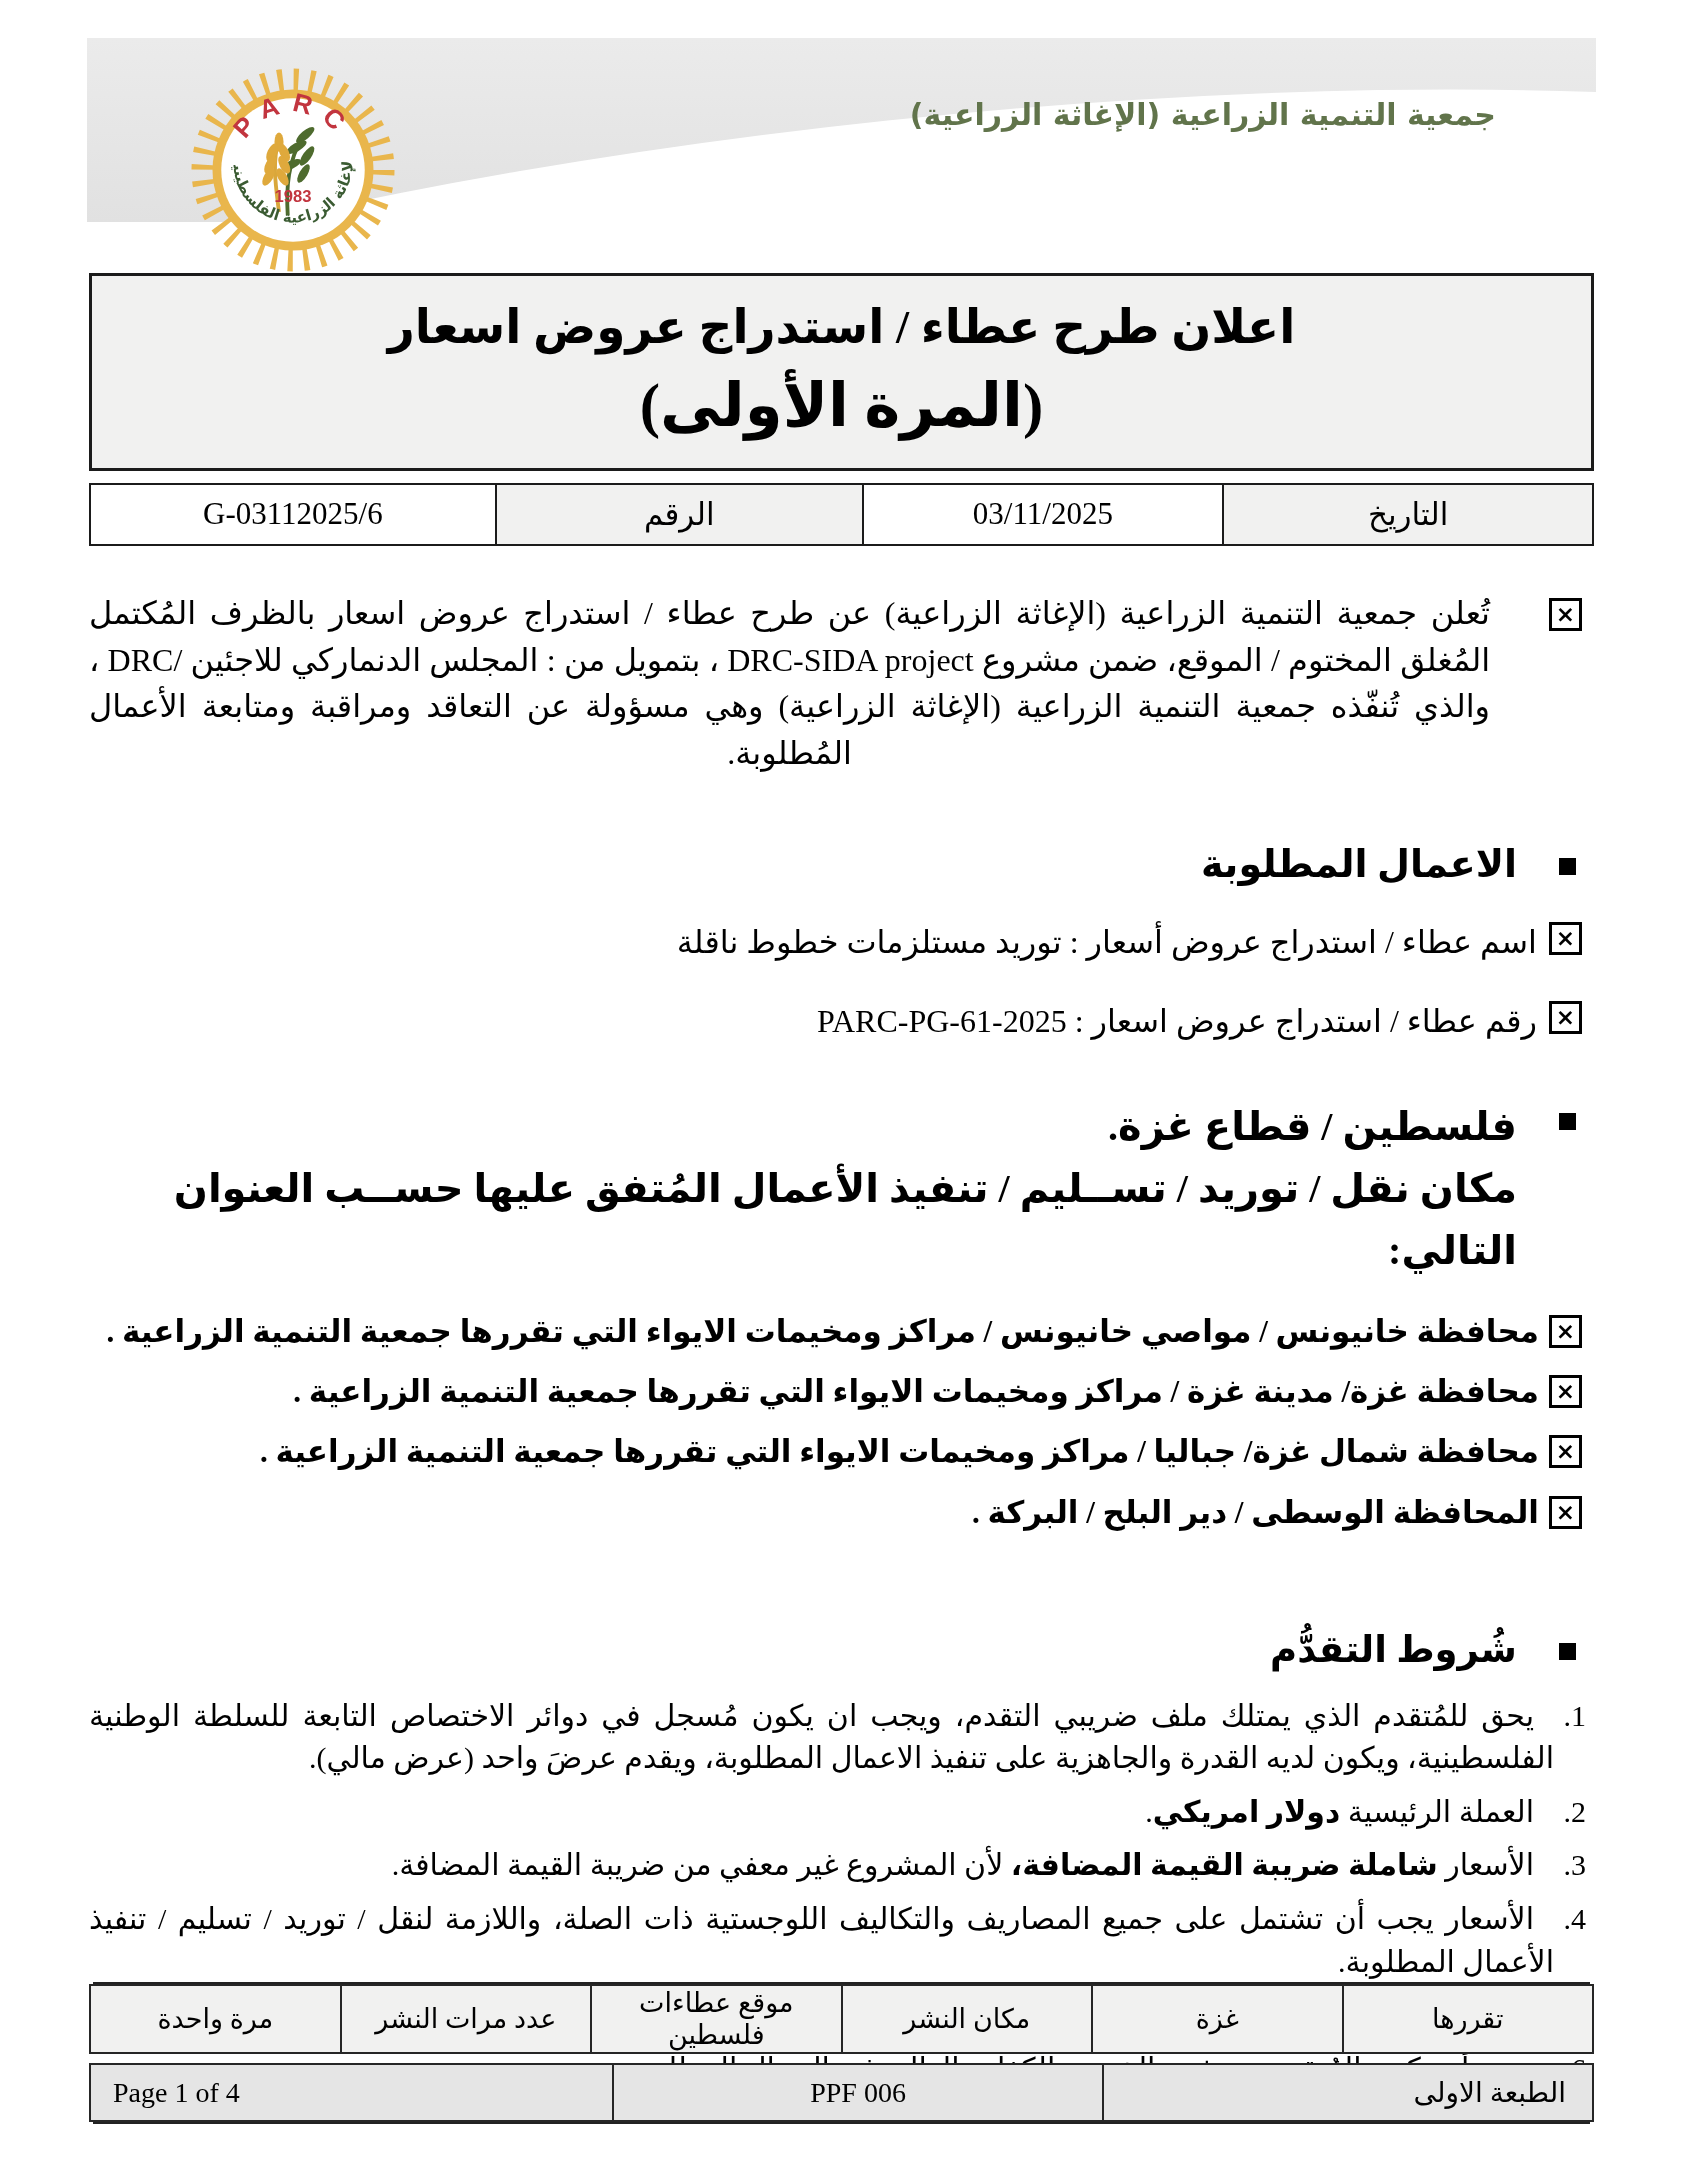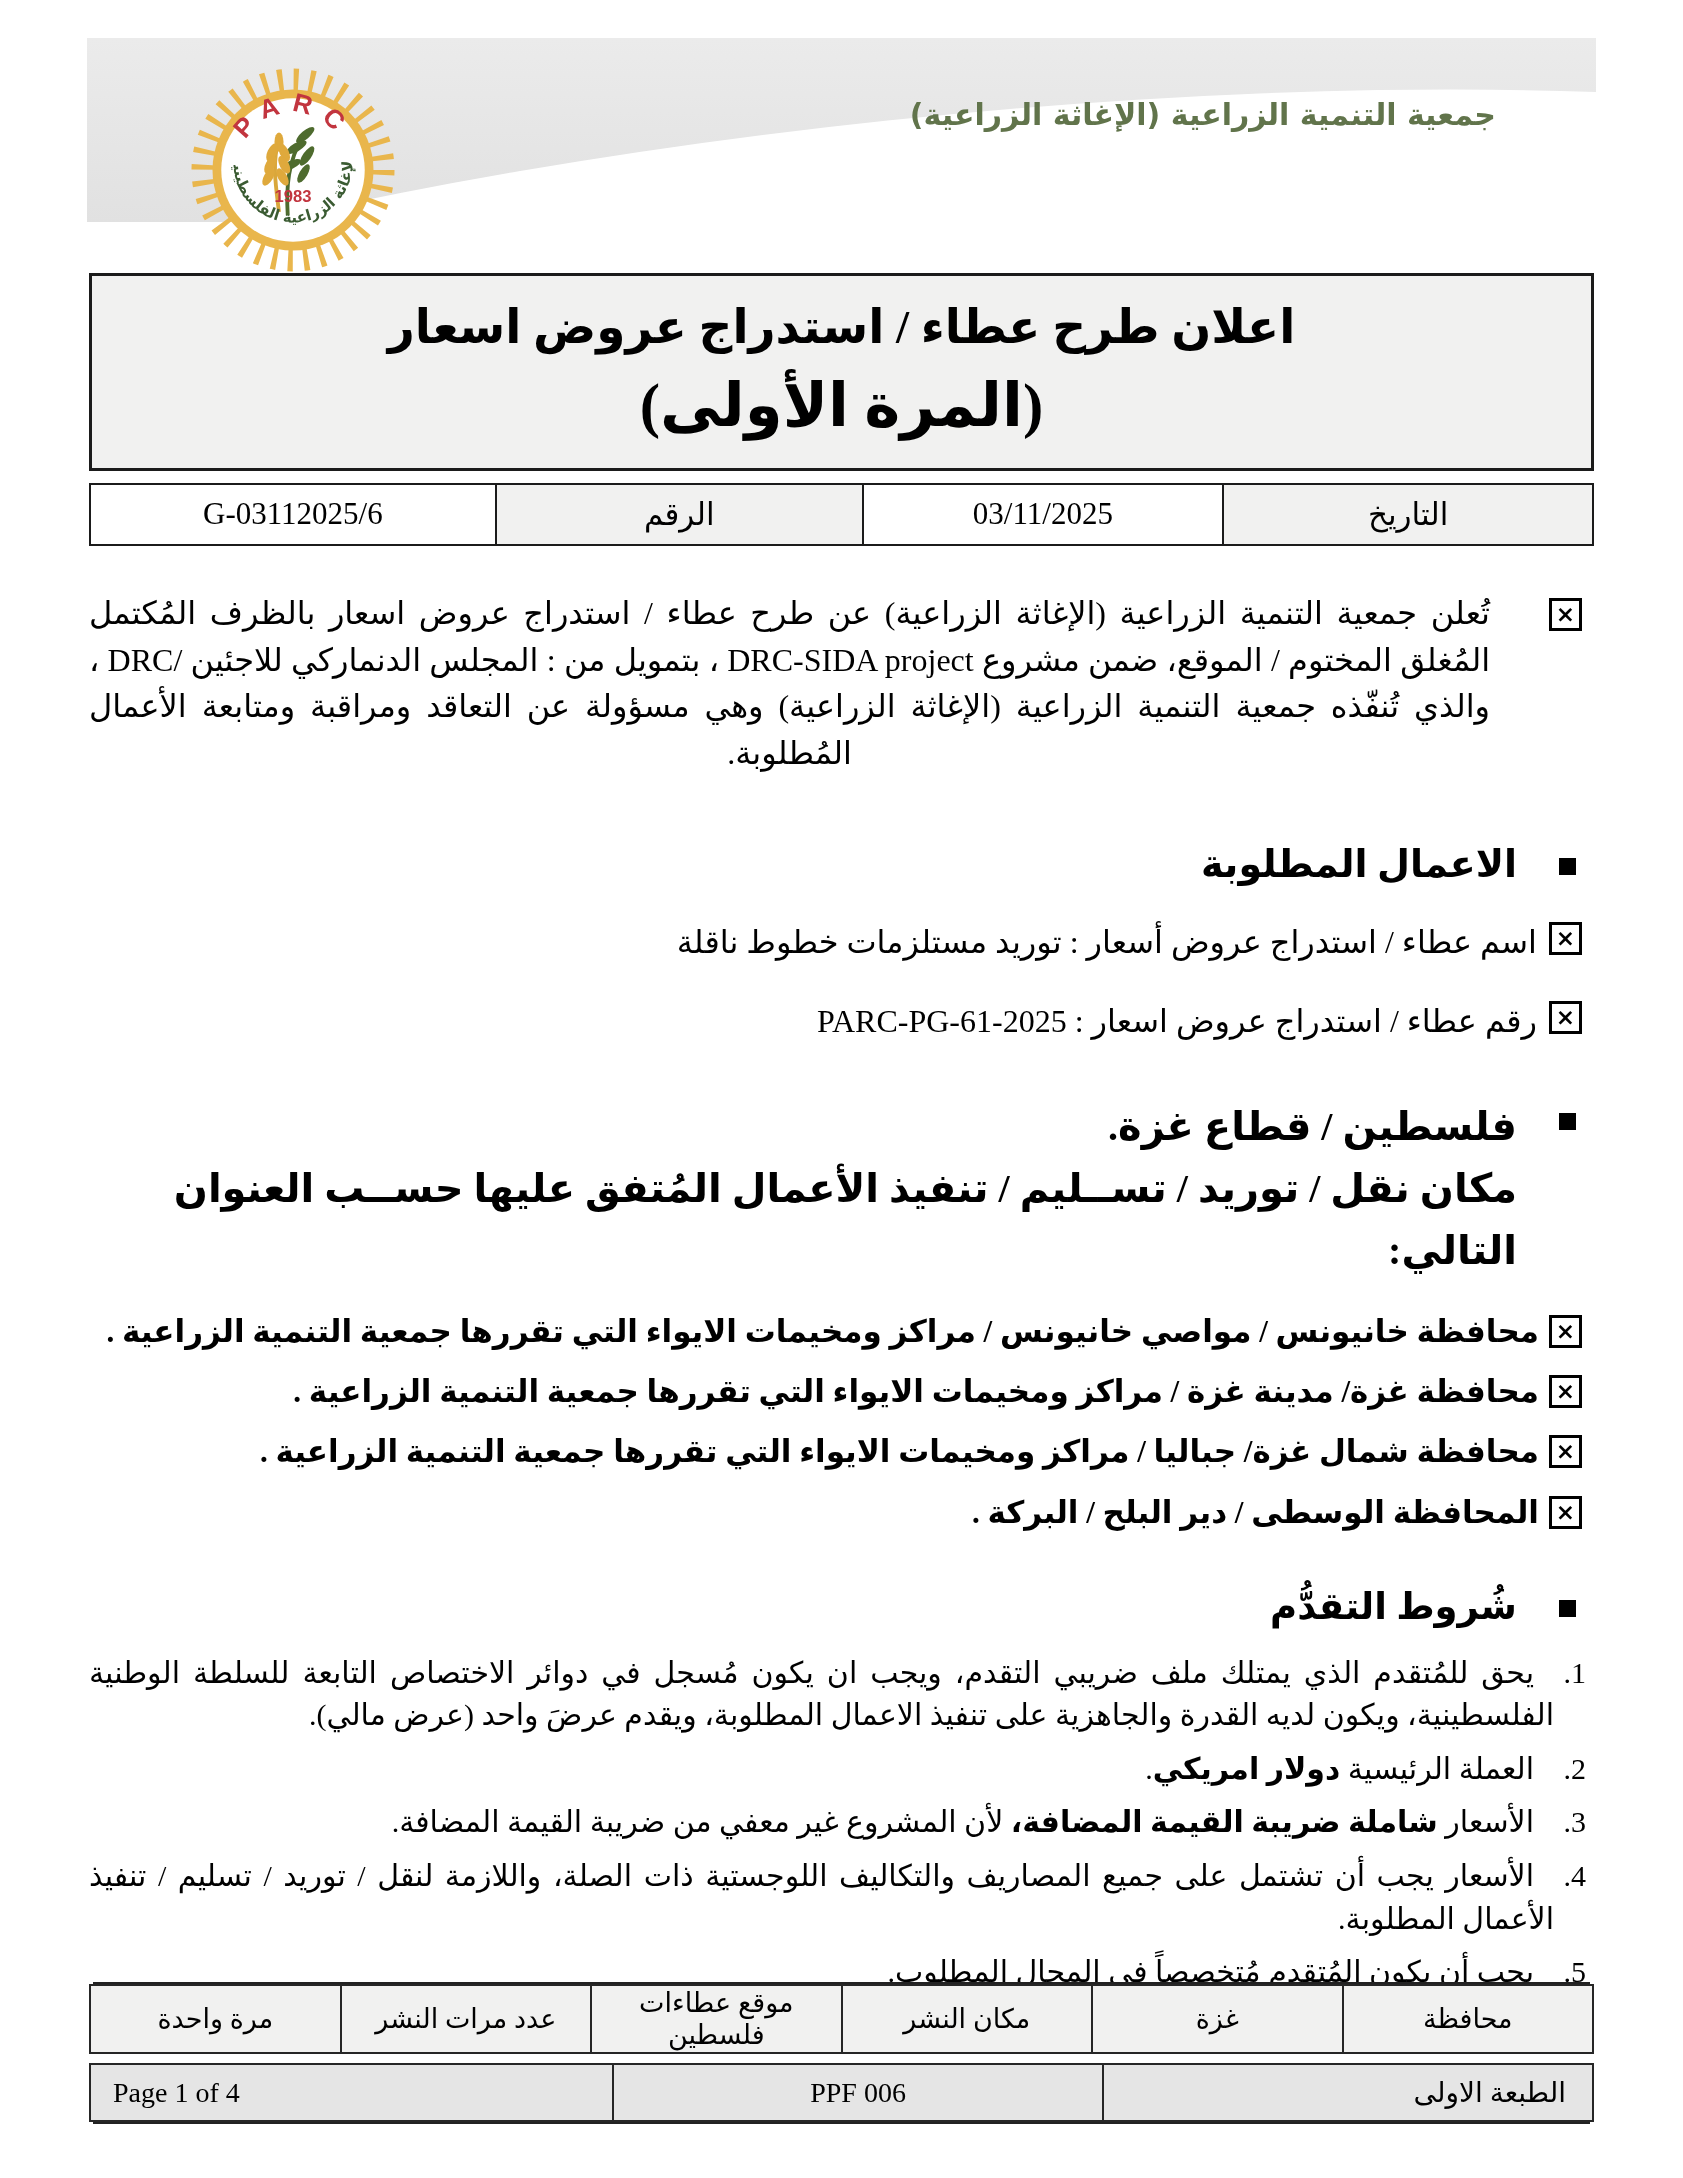--- a/index.html
+++ b/index.html
@@ -33,21 +33,21 @@
   .sqr{position:absolute;right:18px;top:0.42em;width:17px;height:17px;background:#000;}
 
   
   .intro{position:relative;margin-top:44px;padding-right:104px;font-size:32px;line-height:1.46;text-align:justify;text-align-last:center;}
   .intro .xbox{top:8px;}
 
   
   .sec{position:relative;padding-right:77px;font-weight:bold;}
   .sec1{font-size:38px;margin-top:65px;}
   .sec2{font-size:40px;margin-top:53px;line-height:1.55;}
-  .sec3{font-size:37px;margin-top:48px;}
+  .sec3{font-size:37px;margin-top:91px;}
 
   .workitem{position:relative;padding-right:57px;font-size:32px;margin-top:34px;line-height:1.4;}
   .workitem .xbox{top:2px;}
 
   ul.locs{list-style:none;margin:26px 0 0 0;padding:0;}
   ul.locs li{position:relative;padding-right:139px;text-indent:-84px;font-weight:bold;font-size:31px;line-height:1.55;margin-top:12px;}
   ul.locs li .xbox{top:7px;text-indent:0;}
 
   ol.conds{list-style:none;margin:24px 0 0 0;padding:0;counter-reset:cnd;}
   ol.conds li{position:relative;padding-right:40px;text-indent:20px;font-size:30px;line-height:1.42;margin-top:11px;text-align:justify;}
@@ -181,21 +181,21 @@
       <li><span>الأسعار يجب أن تشتمل على جميع المصاريف والتكاليف اللوجستية ذات الصلة، واللازمة لنقل / توريد / تسليم / تنفيذ الأعمال المطلوبة.</span><span class="b"></span><span></span></li>
       <li><span>يجب أن يكون المُتقدم مُتخصصاً في المجال المطلوب.</span><span class="b"></span><span></span></li>
       <li><span>يجب أن يكون المُتقدم من ذوي الخبرة والكفاءة العالية في المجال المطلوب.</span><span class="b"></span><span></span></li>
     </ol>
   </div>
 
   <div class="footer">
     <table class="pub">
       <tbody>
           <tr>
-        <td>محافظة</td>
+        <td>تقررها</td>
         <td>غزة</td>
         <td>مكان النشر</td>
         <td>موقع عطاءات فلسطين</td>
         <td>عدد مرات النشر</td>
         <td>مرة واحدة</td>
       </tr>
     </tbody>
       </table>
     <table class="meta">
       <tbody>

